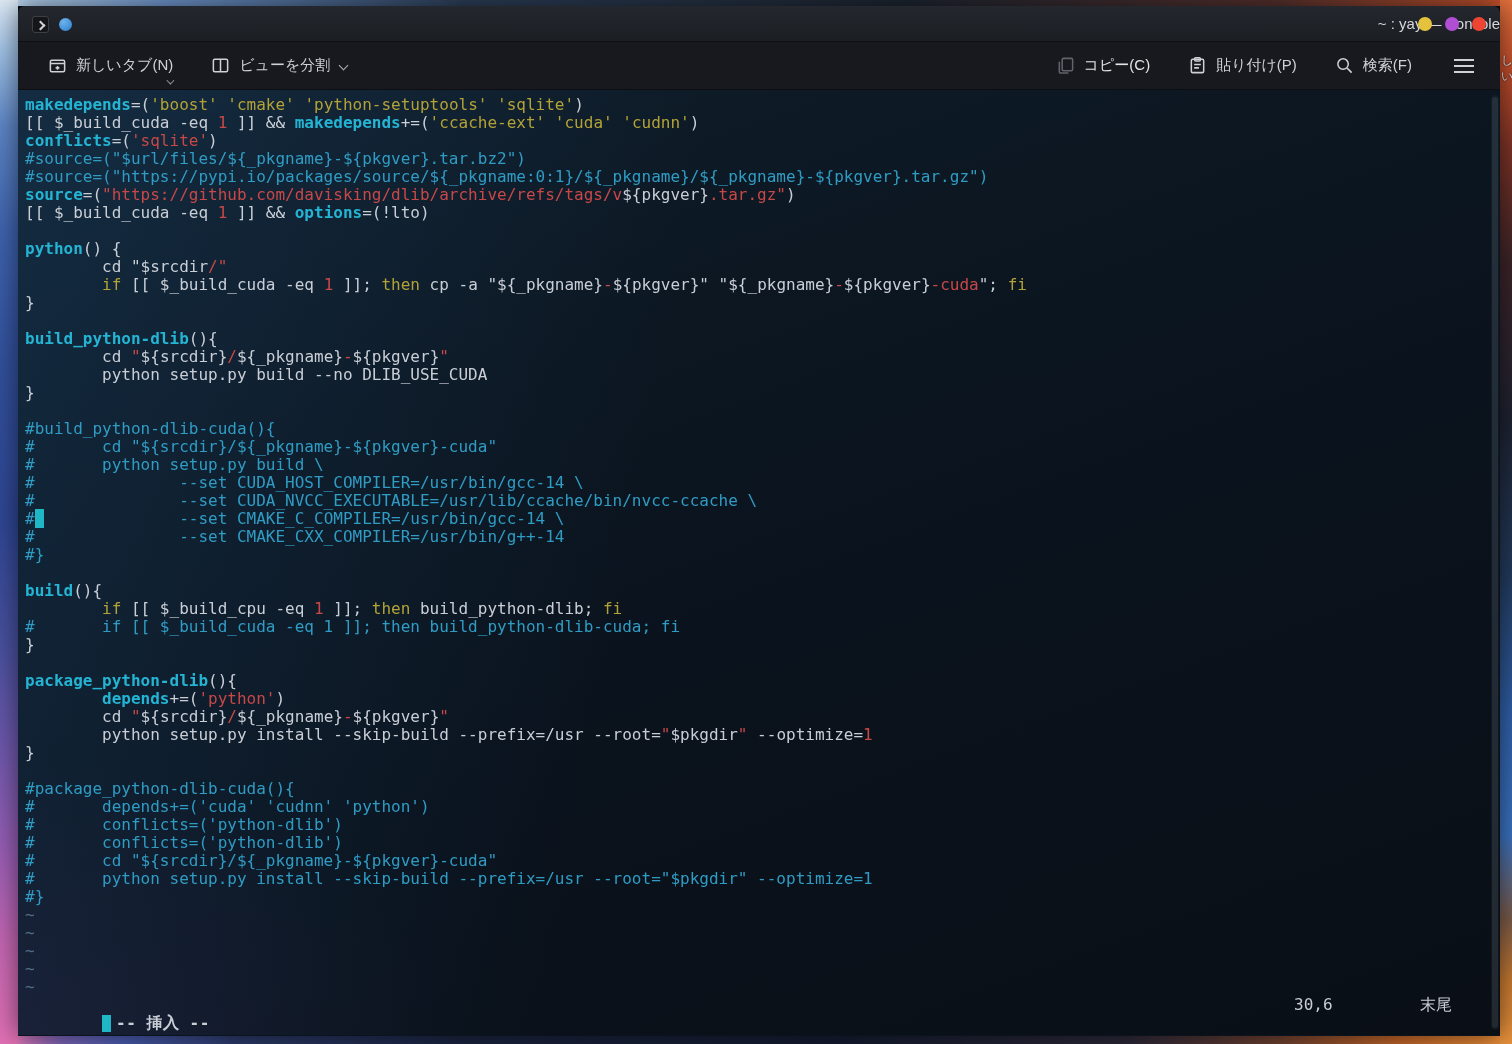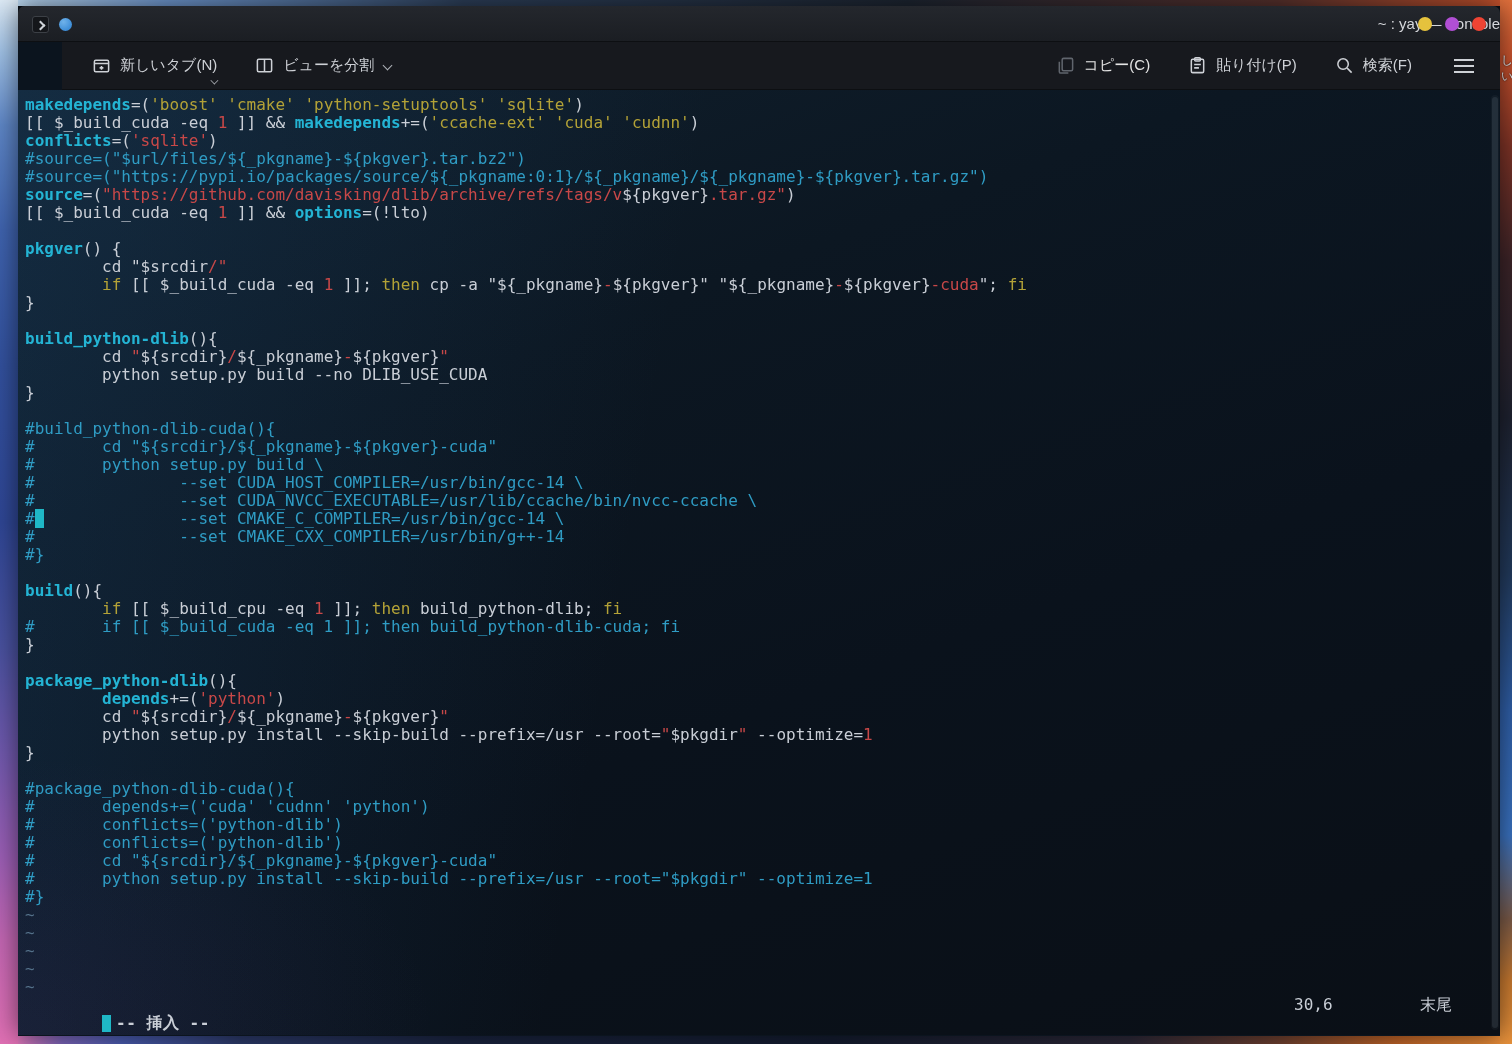--- a/index.html
+++ b/index.html
@@ -39,21 +39,21 @@
   .title { position:absolute; left:0; right:0; top:0; height:36px; line-height:36px;
     text-align:right; color:#d6d8dc; font-size:15px; }
   .tb-right { position:absolute; right:14px; top:0; height:36px; display:flex; align-items:center; gap:13px; }
   .winbtn { width:14px; height:14px; border-radius:50%; display:inline-block; border:none; cursor:pointer; }
   .winbtn.min { background:var(--btn_minimize,#e5c23d); }
   .winbtn.max { background:var(--btn_maximize,#b14fd4); }
   .winbtn.close { background:var(--btn_close,#ee4434); }
 
   
   .toolbar { height:48px; background:var(--toolbar_bg,#17191e); border-bottom:1px solid #0d0f12;
-    display:flex; align-items:center; padding:0 22px 0 26px;margin-left:44px; }
+    display:flex; align-items:center; padding:0 22px 0 26px; }
   .tbtn { position:relative; display:flex; align-items:center; gap:9px; background:transparent;
     border:none; color:#ced1d6; font-size:15px; font-family:inherit; cursor:pointer; padding:6px 4px; }
   .tbtn + .tbtn { margin-left:30px; }
   .tbtn.disabled { color:#e5e5e5; }
   .tbtn.disabled svg { stroke:#60656d; }
   .tbtn svg { stroke:#ced1d6; fill:none; stroke-width:1.6; }
   .tb-spacer { flex:1; }
   .chev { width:8px; height:8px; position:relative; display:inline-block; }
   .chev::after { content:""; position:absolute; left:1px; top:0; width:6px; height:6px;
     border-right:1.8px solid #aeb2b8; border-bottom:1.8px solid #aeb2b8; transform:rotate(45deg); }
@@ -168,21 +168,21 @@
     <div class="terminal">
       <div class="buffer">
           <div class="tline"><span class="tk-k">makedepends</span><span class="tk-w">=(</span><span class="tk-y">'boost'</span><span class="tk-w"> </span><span class="tk-y">'cmake'</span><span class="tk-w"> </span><span class="tk-y">'python-setuptools'</span><span class="tk-w"> </span><span class="tk-y">'sqlite'</span><span class="tk-w">)</span></div>
           <div class="tline"><span class="tk-w">[[ $_build_cuda -eq </span><span class="tk-r">1</span><span class="tk-w"> ]] &amp;&amp; </span><span class="tk-k">makedepends</span><span class="tk-w">+=(</span><span class="tk-y">'ccache-ext'</span><span class="tk-w"> </span><span class="tk-y">'cuda'</span><span class="tk-w"> </span><span class="tk-y">'cudnn'</span><span class="tk-w">)</span></div>
           <div class="tline"><span class="tk-k">conflicts</span><span class="tk-w">=(</span><span class="tk-r">'sqlite'</span><span class="tk-w">)</span></div>
           <div class="tline"><span class="tk-c">#source=("$url/files/${_pkgname}-${pkgver}.tar.bz2")</span></div>
           <div class="tline"><span class="tk-c">#source=("https://pypi.io/packages/source/${_pkgname:0:1}/${_pkgname}/${_pkgname}-${pkgver}.tar.gz")</span></div>
           <div class="tline"><span class="tk-k">source</span><span class="tk-w">=(</span><span class="tk-r">"https://github.com/davisking/dlib/archive/refs/tags/v</span><span class="tk-w">${pkgver}</span><span class="tk-r">.tar.gz"</span><span class="tk-w">)</span></div>
           <div class="tline"><span class="tk-w">[[ $_build_cuda -eq </span><span class="tk-r">1</span><span class="tk-w"> ]] &amp;&amp; </span><span class="tk-k">options</span><span class="tk-w">=(!lto)</span></div>
           <div class="tline"></div>
-          <div class="tline"><span class="tk-k">pkgver</span><span class="tk-w">() {</span></div>
+          <div class="tline"><span class="tk-k">python</span><span class="tk-w">() {</span></div>
           <div class="tline"><span class="tk-w">        cd "$srcdir</span><span class="tk-r">/"</span></div>
           <div class="tline"><span class="tk-w">        </span><span class="tk-y">if</span><span class="tk-w"> [[ $_build_cuda -eq </span><span class="tk-r">1</span><span class="tk-w"> ]]; </span><span class="tk-y">then</span><span class="tk-w"> cp -a "${_pkgname}</span><span class="tk-r">-</span><span class="tk-w">${pkgver}" "${_pkgname}</span><span class="tk-r">-</span><span class="tk-w">${pkgver}</span><span class="tk-r">-cuda</span><span class="tk-w">"; </span><span class="tk-y">fi</span></div>
           <div class="tline"><span class="tk-w">}</span></div>
           <div class="tline"></div>
           <div class="tline"><span class="tk-k">build_python-dlib</span><span class="tk-w">(){</span></div>
           <div class="tline"><span class="tk-w">        cd </span><span class="tk-r">"</span><span class="tk-w">${srcdir}</span><span class="tk-r">/</span><span class="tk-w">${_pkgname}</span><span class="tk-r">-</span><span class="tk-w">${pkgver}</span><span class="tk-r">"</span></div>
           <div class="tline"><span class="tk-w">        python setup.py build --no DLIB_USE_CUDA</span></div>
           <div class="tline"><span class="tk-w">}</span></div>
           <div class="tline"></div>
           <div class="tline"><span class="tk-c">#build_python-dlib-cuda(){</span></div>

